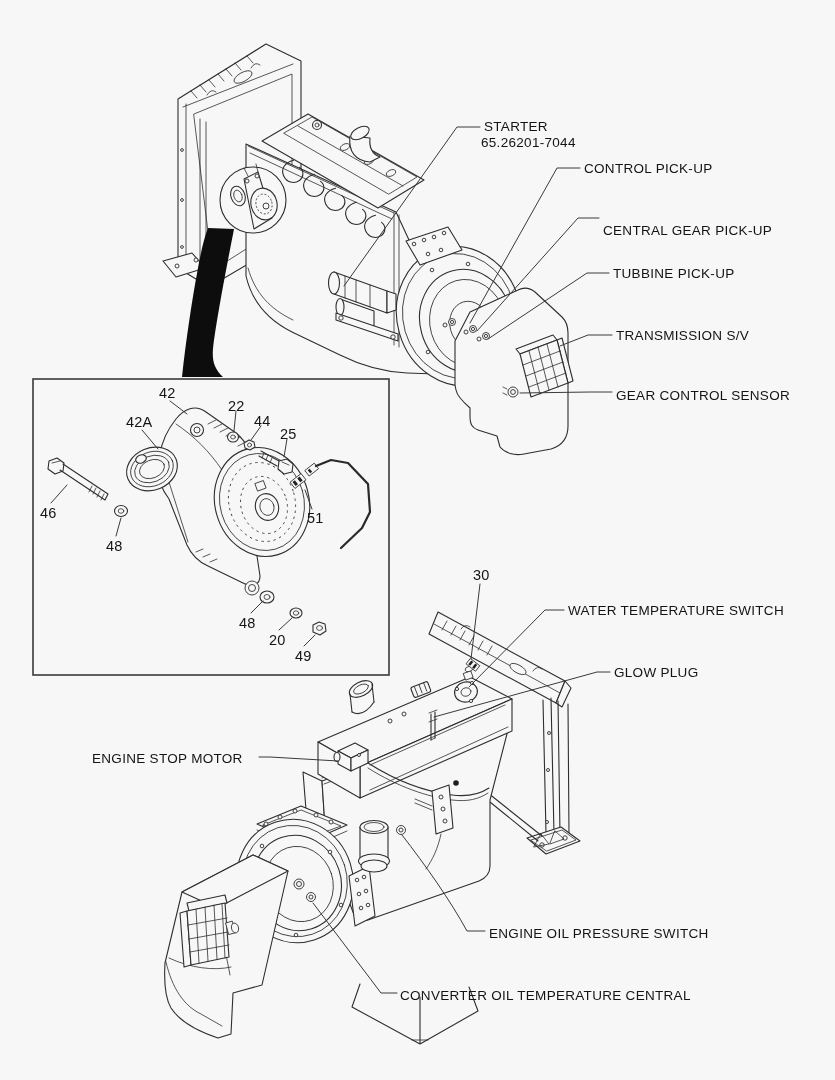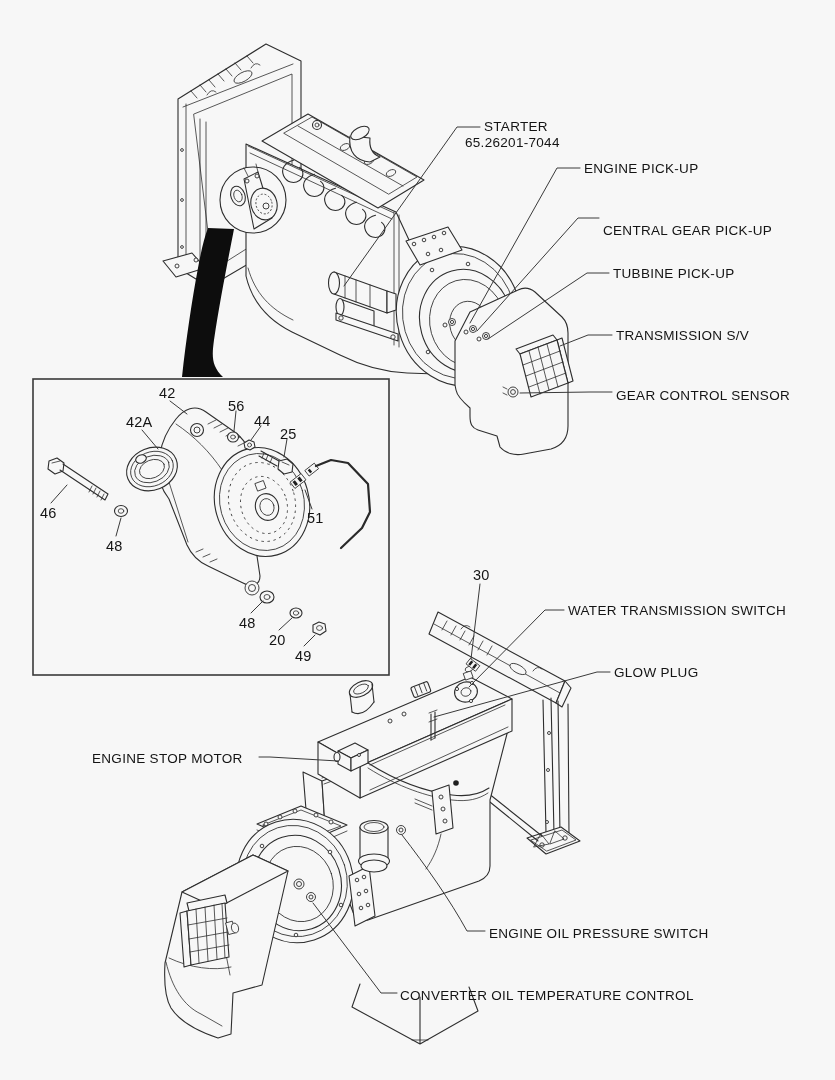--- a/index.html
+++ b/index.html
@@ -403,40 +403,40 @@
       <path class="ldr" d="M434,717 L597,672 L610,672"></path>
       <path class="ldr" d="M259,757 L270,757 L338,761"></path>
       <path class="ldr" d="M402,835 C426,866 450,900 467,931 L485,931"></path>
       <path class="ldr" d="M313,903 L381,993 L397,993"></path>
     </g>
   </g>
 </svg>
 
 <div>
   <div class="lbl" style="left:484px;top:119px">STARTER</div>
-  <div class="lbl" style="left:465px;top:135px">65.26201-7044</div>
-  <div class="lbl" style="left:584px;top:161px">ENGINE PICK-UP</div>
+  <div class="lbl" style="left:481px;top:135px">65.26201-7044</div>
+  <div class="lbl" style="left:584px;top:161px">CONTROL PICK-UP</div>
   <div class="lbl" style="left:603px;top:223px">CENTRAL GEAR PICK-UP</div>
   <div class="lbl" style="left:613px;top:266px">TUBBINE PICK-UP</div>
   <div class="lbl" style="left:616px;top:328px">TRANSMISSION S/V</div>
   <div class="lbl" style="left:616px;top:388px">GEAR CONTROL SENSOR</div>
 
   <div class="num" style="left:159px;top:385px">42</div>
   <div class="num" style="left:126px;top:414px">42A</div>
-  <div class="num" style="left:228px;top:398px">56</div>
+  <div class="num" style="left:228px;top:398px">22</div>
   <div class="num" style="left:254px;top:413px">44</div>
   <div class="num" style="left:280px;top:426px">25</div>
   <div class="num" style="left:40px;top:505px">46</div>
   <div class="num" style="left:106px;top:538px">48</div>
   <div class="num" style="left:307px;top:510px">51</div>
   <div class="num" style="left:239px;top:615px">48</div>
   <div class="num" style="left:269px;top:632px">20</div>
   <div class="num" style="left:295px;top:648px">49</div>
 
   <div class="num" style="left:473px;top:567px">30</div>
-  <div class="lbl" style="left:568px;top:603px">WATER TRANSMISSION SWITCH</div>
+  <div class="lbl" style="left:568px;top:603px">WATER TEMPERATURE SWITCH</div>
   <div class="lbl" style="left:614px;top:665px">GLOW PLUG</div>
   <div class="lbl" style="left:92px;top:751px">ENGINE STOP MOTOR</div>
   <div class="lbl" style="left:489px;top:926px">ENGINE OIL PRESSURE SWITCH</div>
-  <div class="lbl" style="left:400px;top:988px">CONVERTER OIL TEMPERATURE CONTROL</div>
+  <div class="lbl" style="left:400px;top:988px">CONVERTER OIL TEMPERATURE CENTRAL</div>
 </div>
 
 </div>
 
 </body></html>

